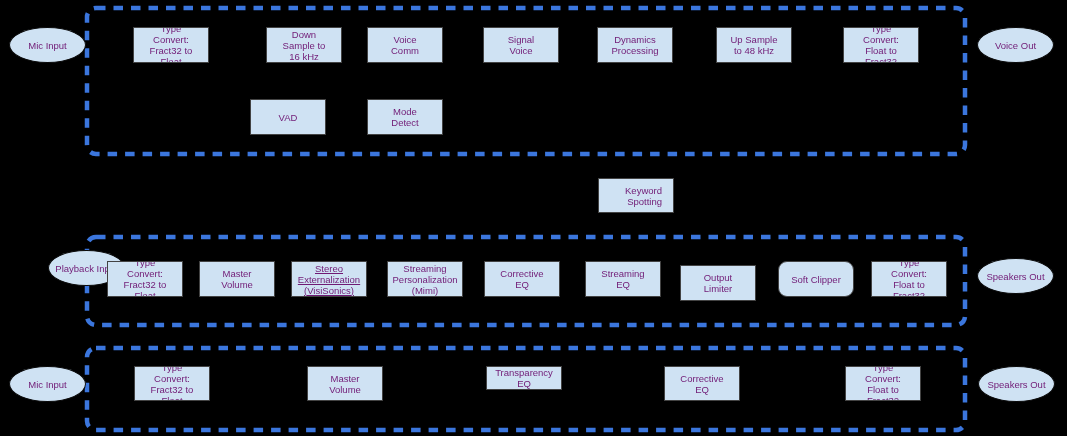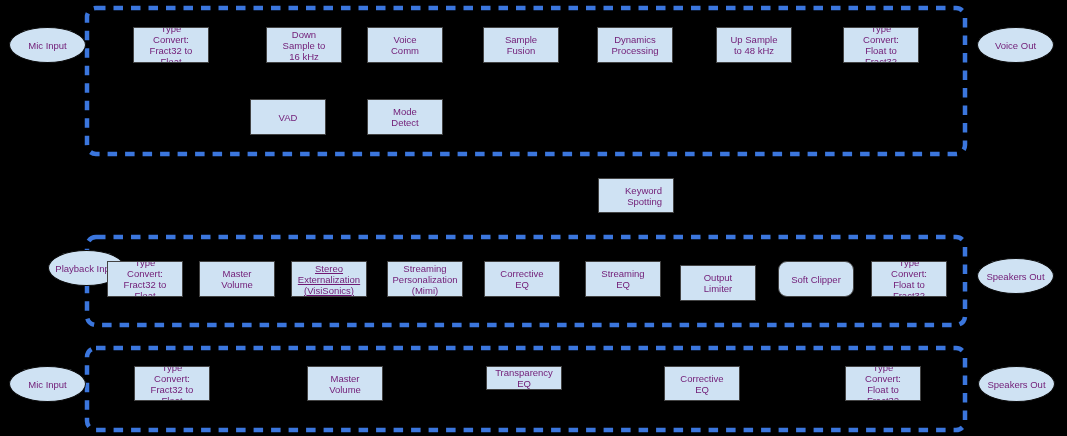--- a/index.html
+++ b/index.html
@@ -37,21 +37,21 @@
   <svg class="dash-box" style="left:84px;top:345px;" width="884" height="88">
     <rect x="3" y="3" width="878" height="82" rx="9" stroke="#3b76dd"></rect>
   </svg>
 
   <div class="oval" style="left:9px;top:27px;">Mic Input</div>
   <div class="oval" style="left:977px;top:27px;">Voice Out</div>
 
   <div class="block" style="left:133px;top:27px;">Type Convert: Fract32 to Float</div>
   <div class="block" style="left:266px;top:27px;">Down Sample to 16 kHz</div>
   <div class="block" style="left:367px;top:27px;">Voice Comm</div>
-  <div class="block" style="left:483px;top:27px;">Sample Fusion</div>
+  <div class="block" style="left:483px;top:27px;">Signal Voice</div>
   <div class="block" style="left:597px;top:27px;">Dynamics Processing</div>
   <div class="block" style="left:716px;top:27px;">Up Sample to 48 kHz</div>
   <div class="block" style="left:843px;top:27px;">Type Convert: Float to Fract32</div>
 
   <div class="block" style="left:250px;top:99px;">VAD</div>
   <div class="block" style="left:367px;top:99px;">Mode Detect</div>
 
   <div class="block" style="left:598px;top:178px;height:35px;text-align:right;">Keyword Spotting</div>
 
   <div class="oval" style="left:8px;top:250px;margin-left:40px;">Playback Input</div>

